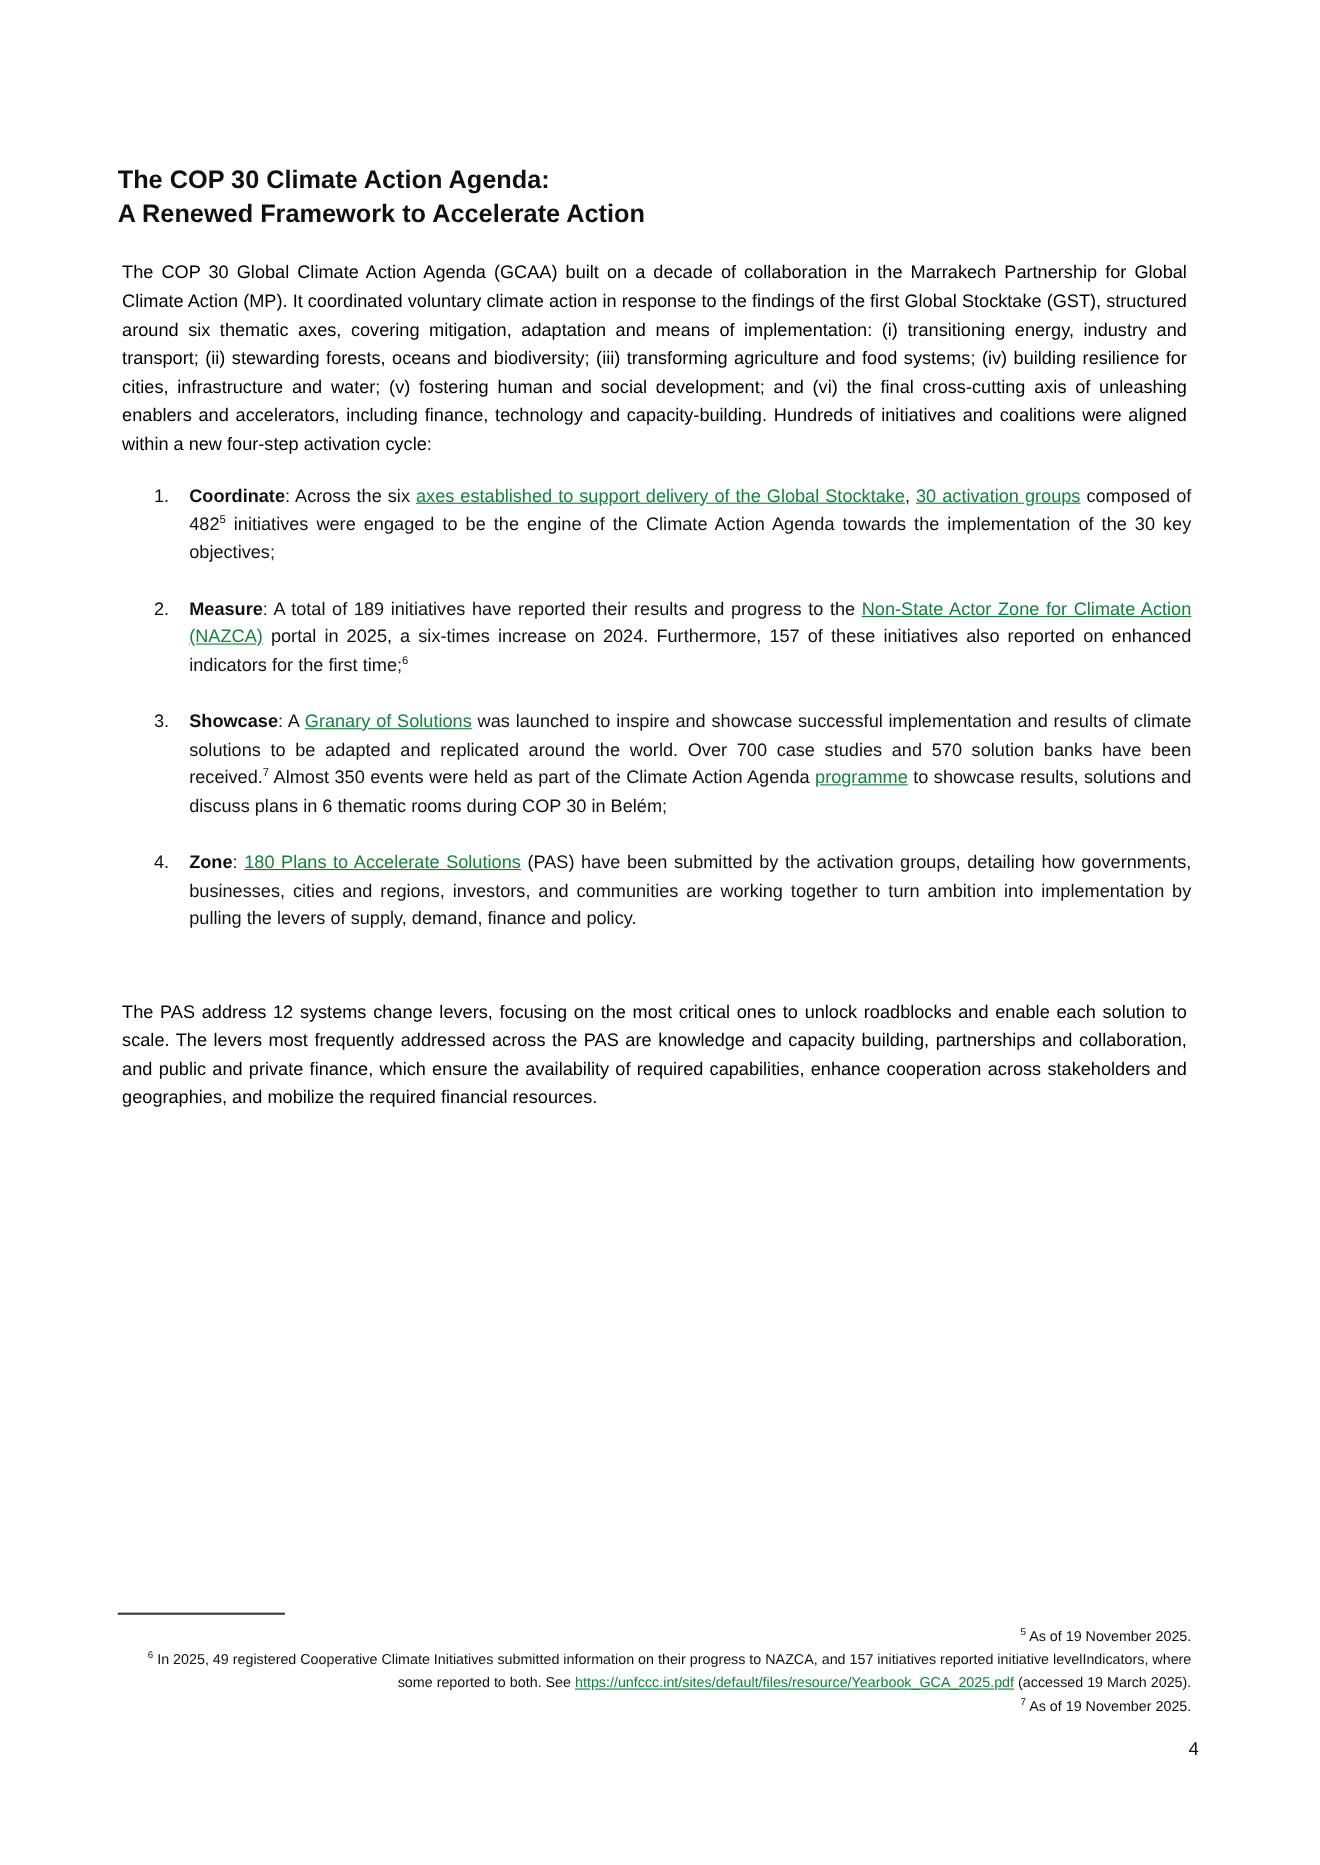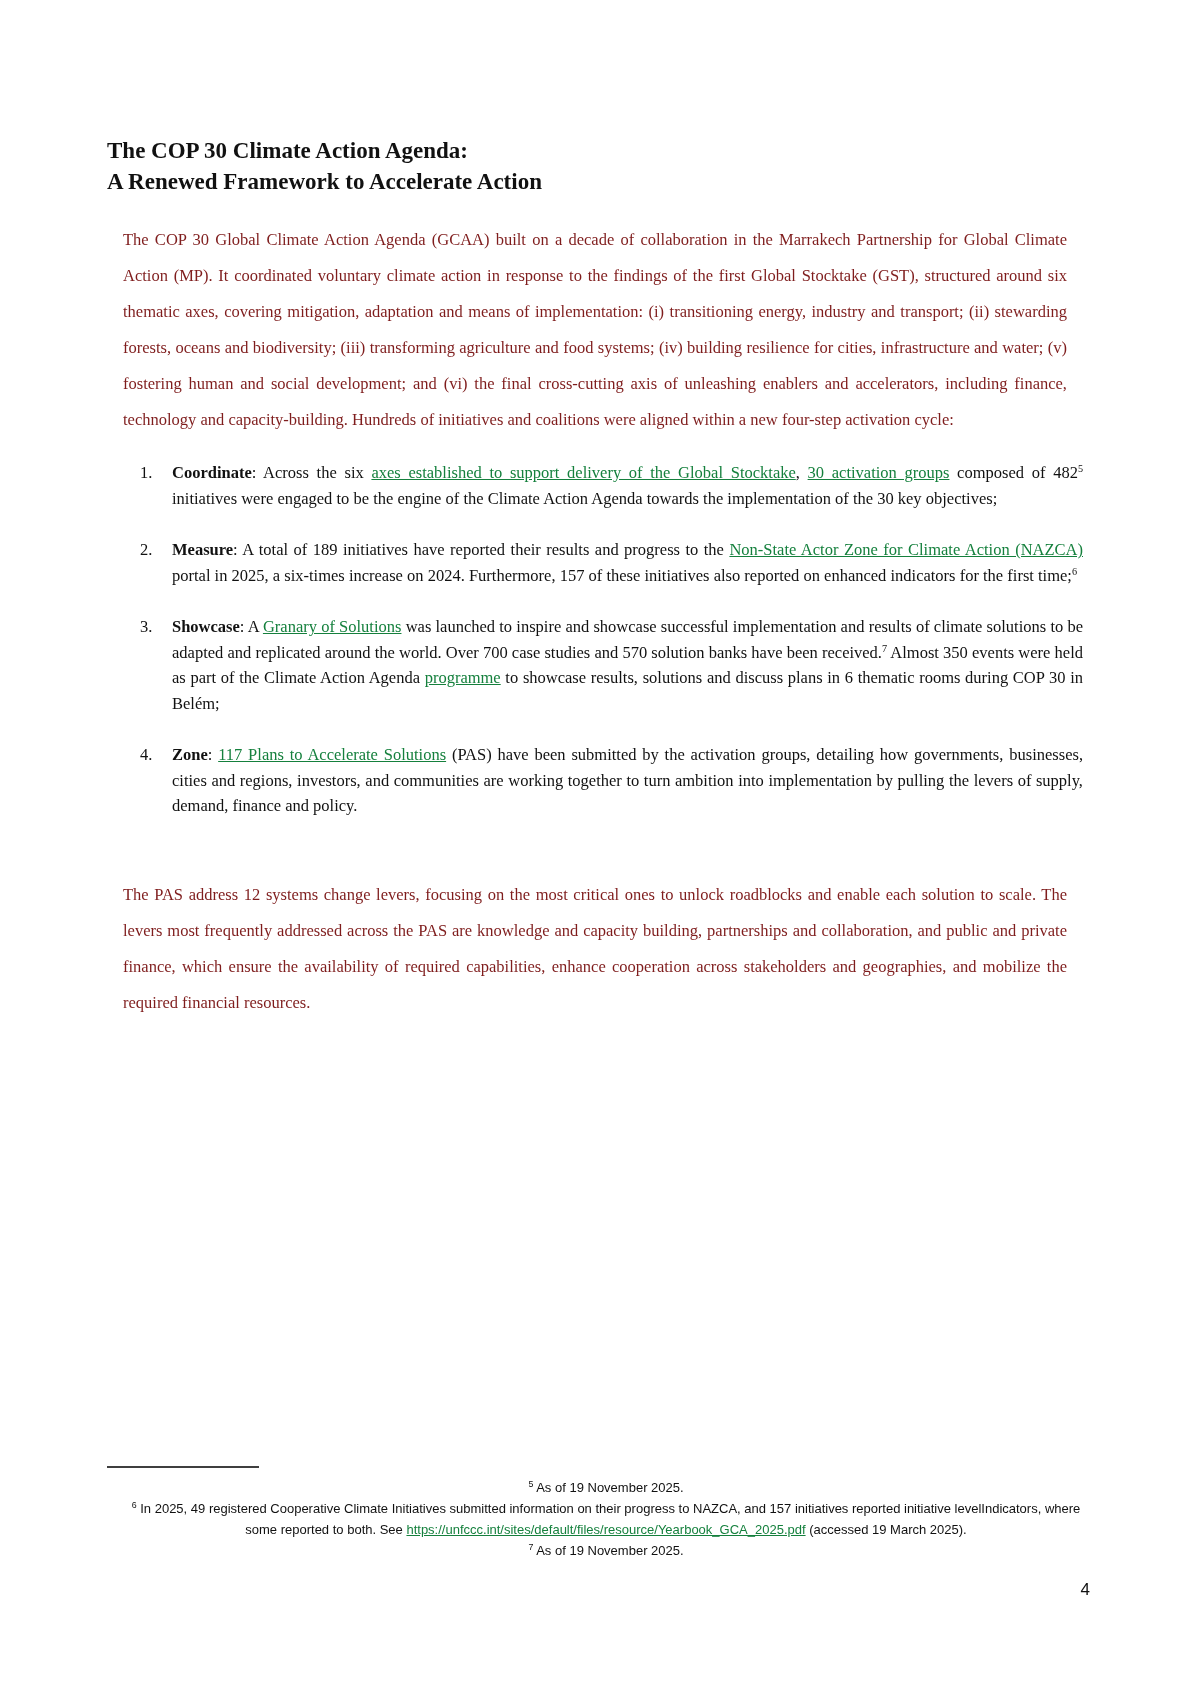--- a/index.html
+++ b/index.html
@@ -17,38 +17,37 @@
   .page {
     position: relative;
     width: 1200px;
     height: 1695px;
     overflow: hidden;
     background: #ffffff;
   }
   .content {
     position: absolute;
     left: 107px;
-    top: 0;
+    top: 13px;
     width: 976px;
-    font-family: Liberation Serif, serif;
   }
   .doc-title {
     margin-top: 135px;
     font-size: 23px;
     font-weight: bold;
     line-height: 31px;
     color: #111111;
     text-align: left;
   }
   .body-text {
     font-size: 16.5px;
-    line-height: 36px;
+    line-height: 26px;
     text-align: justify;
-    margin: 16px;
-    color: #7f1d1d;
+    margin: 4px;
+    color: #000000;
   }
   .intro {
     margin-top: 25px;
   }
   .action-list {
     margin: 0;
     margin-top: 22px;
     padding: 0;
     list-style: none;
   }
@@ -93,21 +92,21 @@
     font-size: 13px;
     line-height: 21px;
     color: #111111;
   }
   .fn-divider {
     width: 152px;
     border-top: 2px solid #3f3f3f;
     margin-bottom: 9px;
   }
   .fn {
-    text-align: center;
+    text-align: right;
     margin-left: 22px;
   }
   .fn sup {
     font-size: 0.68em;
     vertical-align: super;
     line-height: 0;
   }
   .page-number {
     position: absolute;
     top: 1580px;
@@ -140,21 +139,21 @@
           <span class="li-body"><strong>Measure</strong><span>: A total of 189 initiatives have reported their results and progress to the </span><a class="link">Non-State Actor Zone for Climate Action (NAZCA)</a><span> portal in 2025, a six-times increase on 2024. Furthermore, 157 of these initiatives also reported on enhanced indicators for the first time;</span><sup class="fn-ref">6</sup></span>
         </li>
 
       <li class="list-item">
           <span class="list-num">3.</span>
           <span class="li-body"><strong>Showcase</strong><span>: A </span><a class="link">Granary of Solutions</a><span> was launched to inspire and showcase successful implementation and results of climate solutions to be adapted and replicated around the world. Over 700 case studies and 570 solution banks have been received.</span><sup class="fn-ref">7</sup><span> Almost 350 events were held as part of the Climate Action Agenda </span><a class="link">programme</a><span> to showcase results, solutions and discuss plans in 6 thematic rooms during COP 30 in Belém;</span></span>
         </li>
 
       <li class="list-item">
           <span class="list-num">4.</span>
-          <span class="li-body"><strong>Zone</strong><span>: </span><a class="link">117 Plans to Accelerate Solutions</a><span> (PAS) have been submitted by the activation groups, detailing how governments, businesses, cities and regions, investors, and communities are working together to turn ambition into implementation by pulling the levers of supply, demand, finance and policy.</span></span>
+          <span class="li-body"><strong>Zone</strong><span>: </span><a class="link">180 Plans to Accelerate Solutions</a><span> (PAS) have been submitted by the activation groups, detailing how governments, businesses, cities and regions, investors, and communities are working together to turn ambition into implementation by pulling the levers of supply, demand, finance and policy.</span></span>
         </li>
     </ol>
 
     <p class="body-text closing">The PAS address 12 systems change levers, focusing on the most critical ones to unlock roadblocks and enable each solution to scale. The levers most frequently addressed across the PAS are knowledge and capacity building, partnerships and collaboration, and public and private finance, which ensure the availability of required capabilities, enhance cooperation across stakeholders and geographies, and mobilize the required financial resources.</p>
 
   </div>
 
   <footer class="footnotes">
     <div class="fn-divider"></div>
     <div class="fn"><sup>5</sup><span> As of 19 November 2025.</span></div>

